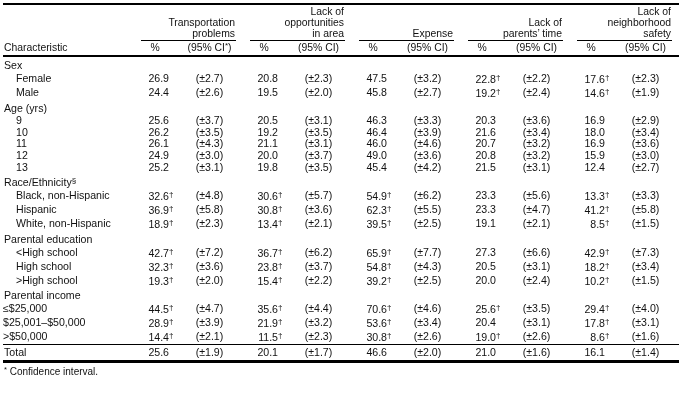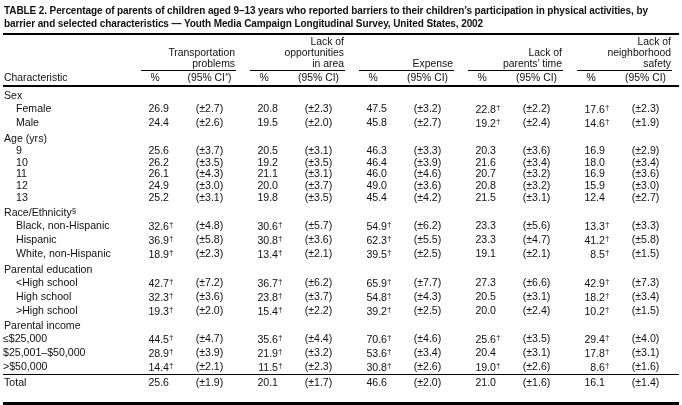--- a/index.html
+++ b/index.html
@@ -37,32 +37,31 @@
   td.row-label.right{padding-left:0;padding-right:5px;}
   td.pct{text-align:right;}
   td.ci{text-align:center;}
   .dag{
     display:inline-block;width:7px;text-align:left;
     font-size:8px;vertical-align:3px;letter-spacing:0;
   }
   sup.mk{font-size:8px;vertical-align:3px;line-height:0;}
   tr.total-row td{
     border-top:1px solid #000;border-bottom:3px solid #000;
-    padding-top:1.5px;padding-bottom:14px;
+    padding-top:1.5px;padding-bottom:2px;
   }
   tr.total-row td.row-label{padding-left:1px;}
   .footnotes{padding:3px 1px 0 1px;font-size:10px;line-height:11px;}
   .footnotes .fn{white-space:nowrap;}
   .footnotes sup{font-size:7.5px;vertical-align:3px;line-height:0;}
 </style>
 </head>
 <body>
 
 <div class="page">
-  <div class="title">TABLE 2. Percentage of parents of children aged 9–13 years who reported barriers to their children’s participation in physical activities, by barrier and selected characteristics — Youth Media Campaign Longitudinal Survey, United States, 2002</div>
 
   <table class="main">
     <colgroup>
       <col style="width:131px">
       <col style="width:42px">
         <col style="width:67px">
       <col style="width:42px">
         <col style="width:67px">
       <col style="width:42px">
         <col style="width:67px">

